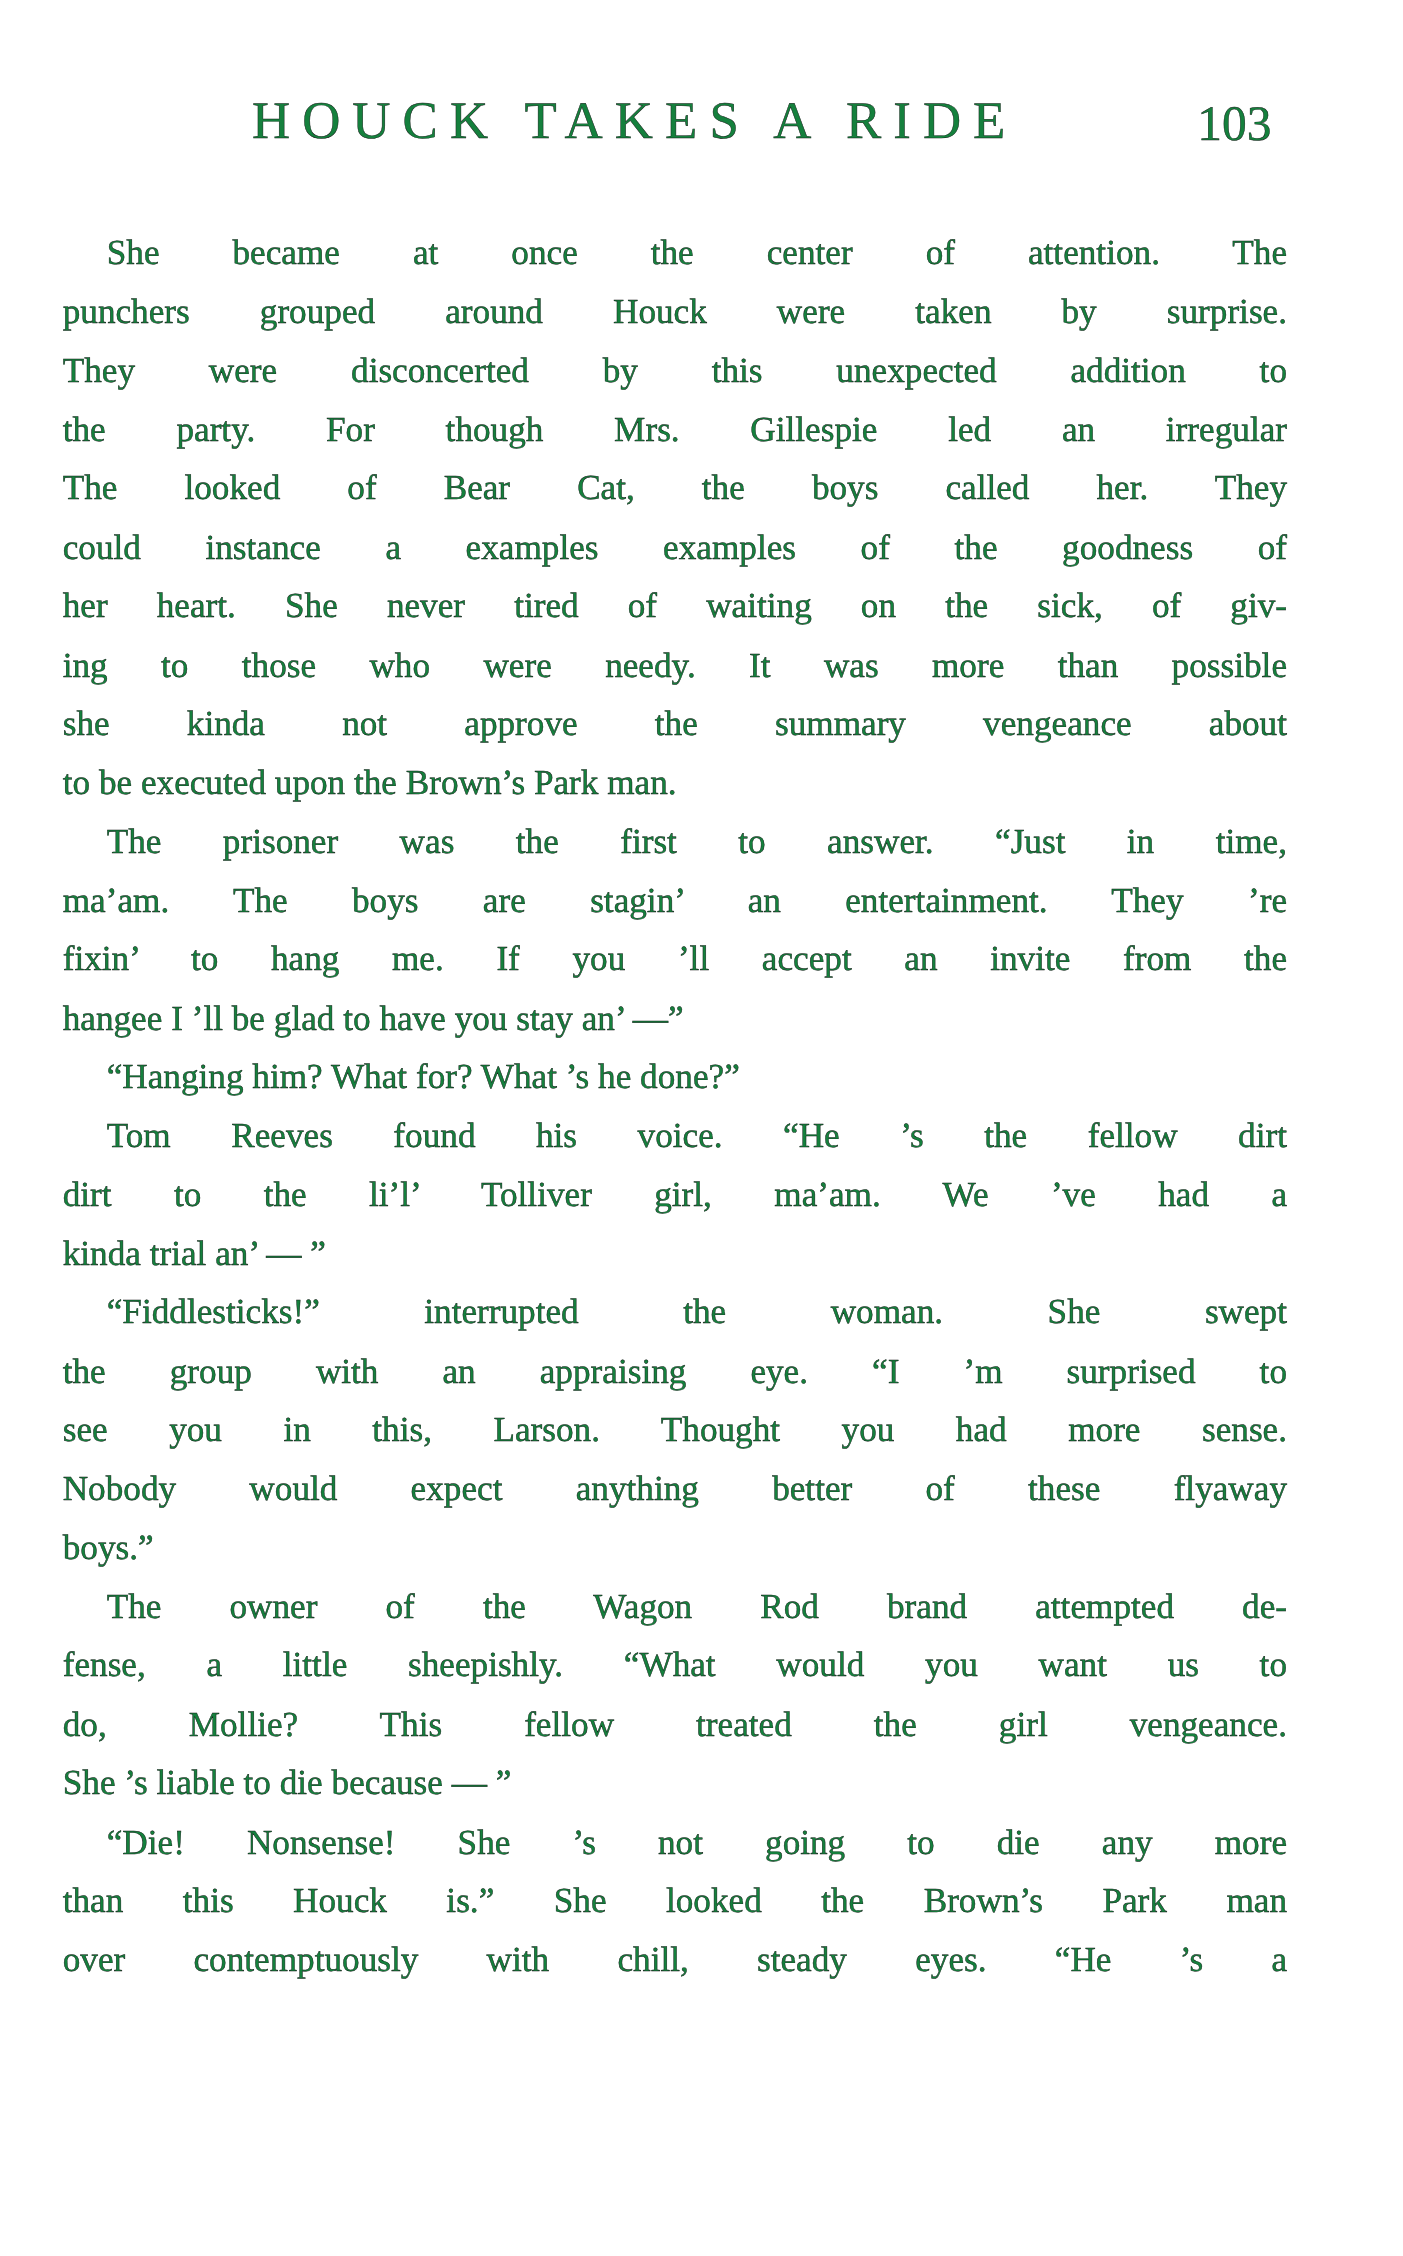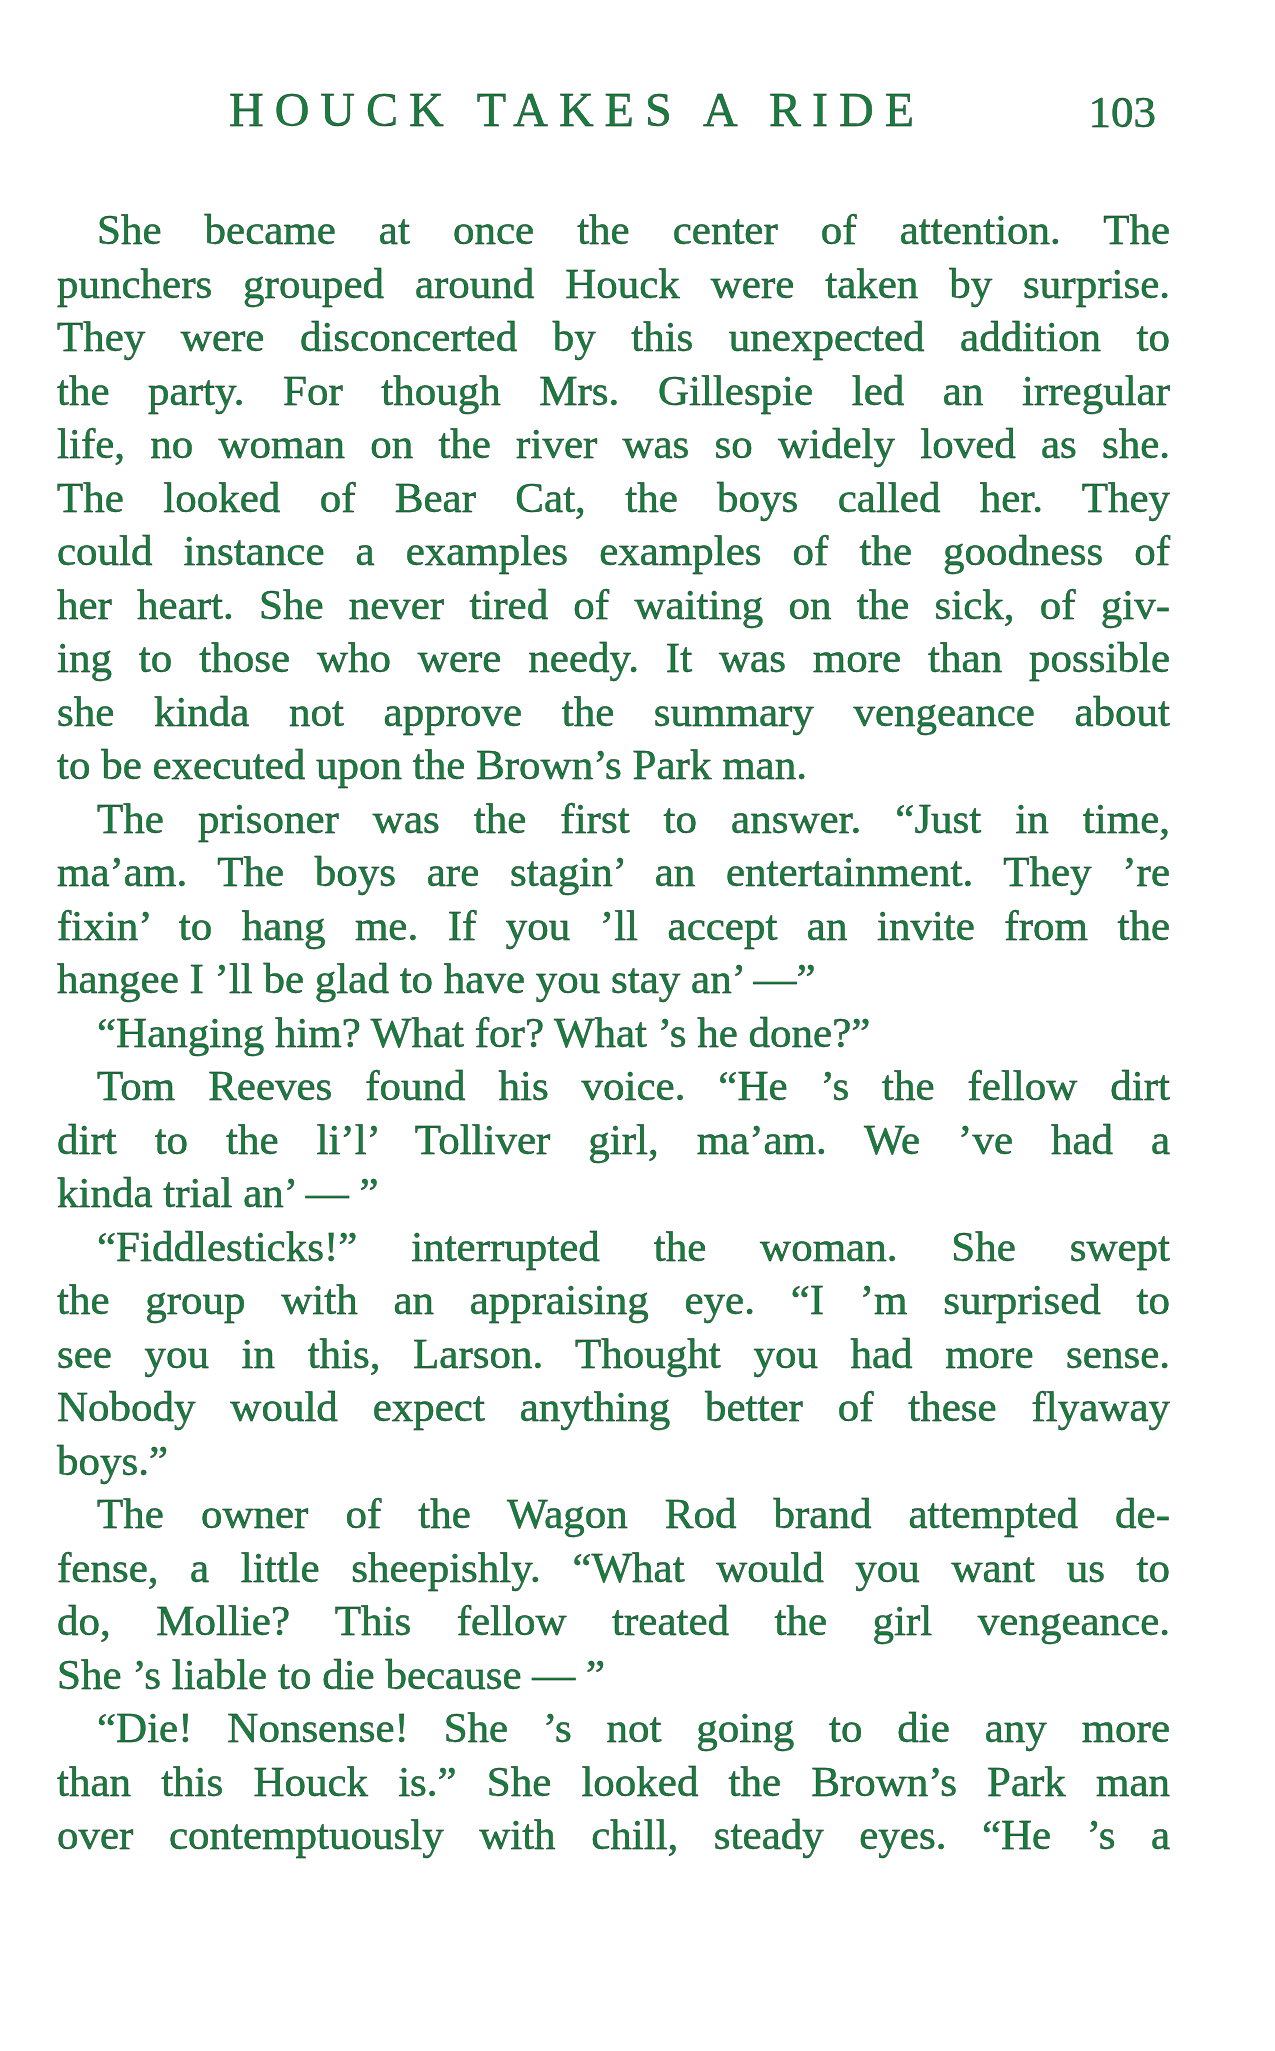--- a/index.html
+++ b/index.html
@@ -45,21 +45,21 @@
   .page-body {
     position: absolute;
     top: 203px;
     left: 57px;
     width: 1113px;
   }
   .paragraph {
     margin: 0;
   }
   .line {
-    font-size: 43px;
+    font-size: 32px;
     line-height: 53.5px;
     height: 53.5px;
     text-align: justify;
     text-align-last: justify;
     text-justify: inter-word;
     overflow: visible;
   }
   .line.indent {
     text-indent: 40px;
   }
@@ -74,21 +74,20 @@
   <div class="page-header">
     <div class="running-title">HOUCK TAKES A RIDE</div>
     <div class="page-number">103</div>
   </div>
   <div class="page-body">
       <div class="paragraph">
         <div class="line indent">She became at once the center of attention. The</div>
         <div class="line">punchers grouped around Houck were taken by surprise.</div>
         <div class="line">They were disconcerted by this unexpected addition to</div>
         <div class="line">the party. For though Mrs. Gillespie led an irregular</div>
-        <div class="line">life, no woman on the river was so widely loved as she.</div>
         <div class="line">The looked of Bear Cat, the boys called her. They</div>
         <div class="line">could instance a examples examples of the goodness of</div>
         <div class="line">her heart. She never tired of waiting on the sick, of giv-</div>
         <div class="line">ing to those who were needy. It was more than possible</div>
         <div class="line">she kinda not approve the summary vengeance about</div>
         <div class="line para-last">to be executed upon the Brown’s Park man.</div>
       </div>
       <div class="paragraph">
         <div class="line indent">The prisoner was the first to answer. “Just in time,</div>
         <div class="line">ma’am. The boys are stagin’ an entertainment. They ’re</div>

